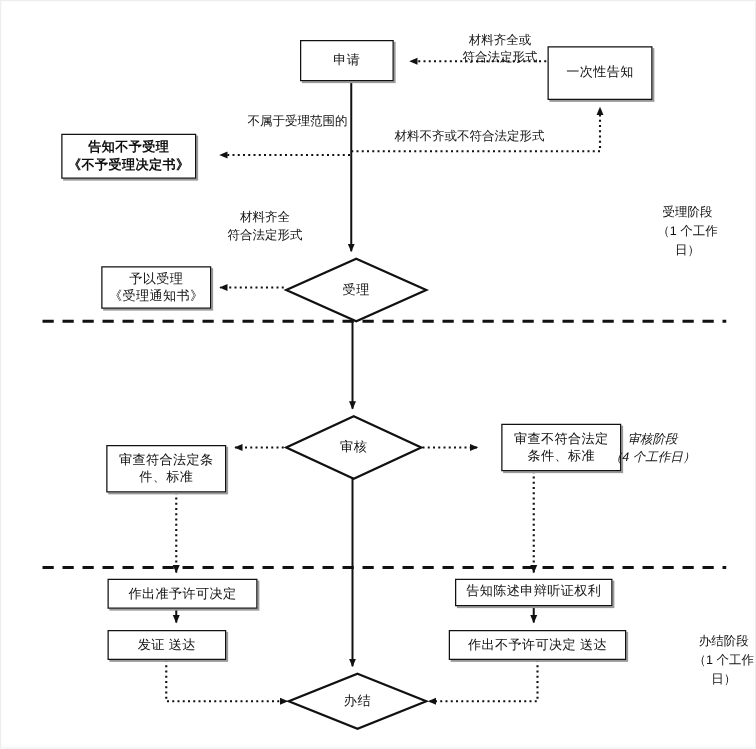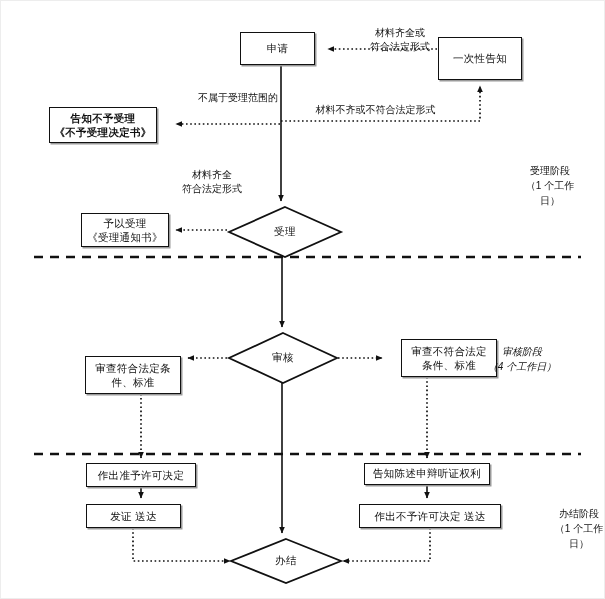--- a/index.html
+++ b/index.html
@@ -151,21 +151,21 @@
   <div class="node rect" style="left:84px;top:338px;width:96px;height:38px;margin-top:17px;">
     <span class="node-label">审查符合法定条
 件、标准</span>
   </div>
 
   <div class="node rect" style="left:388px;top:338px;width:96px;height:38px;margin-left:12px;">
     <span class="node-label">审查不符合法定
 条件、标准</span>
   </div>
 
-  <div class="node rect" style="left:85px;top:462px;width:110px;height:24px;">
+  <div class="node rect" style="left:85px;top:462px;width:120px;height:24px;">
     <span class="node-label">作出准予许可决定</span>
   </div>
 
   <div class="node rect" style="left:85px;top:503px;width:95px;height:24px;">
     <span class="node-label">发证    送达</span>
   </div>
 
   <div class="node rect" style="left:363px;top:462px;width:126px;height:22px;font-family:Liberation Serif, serif;">
     <span class="node-label">告知陈述申辩听证权利</span>
   </div>

